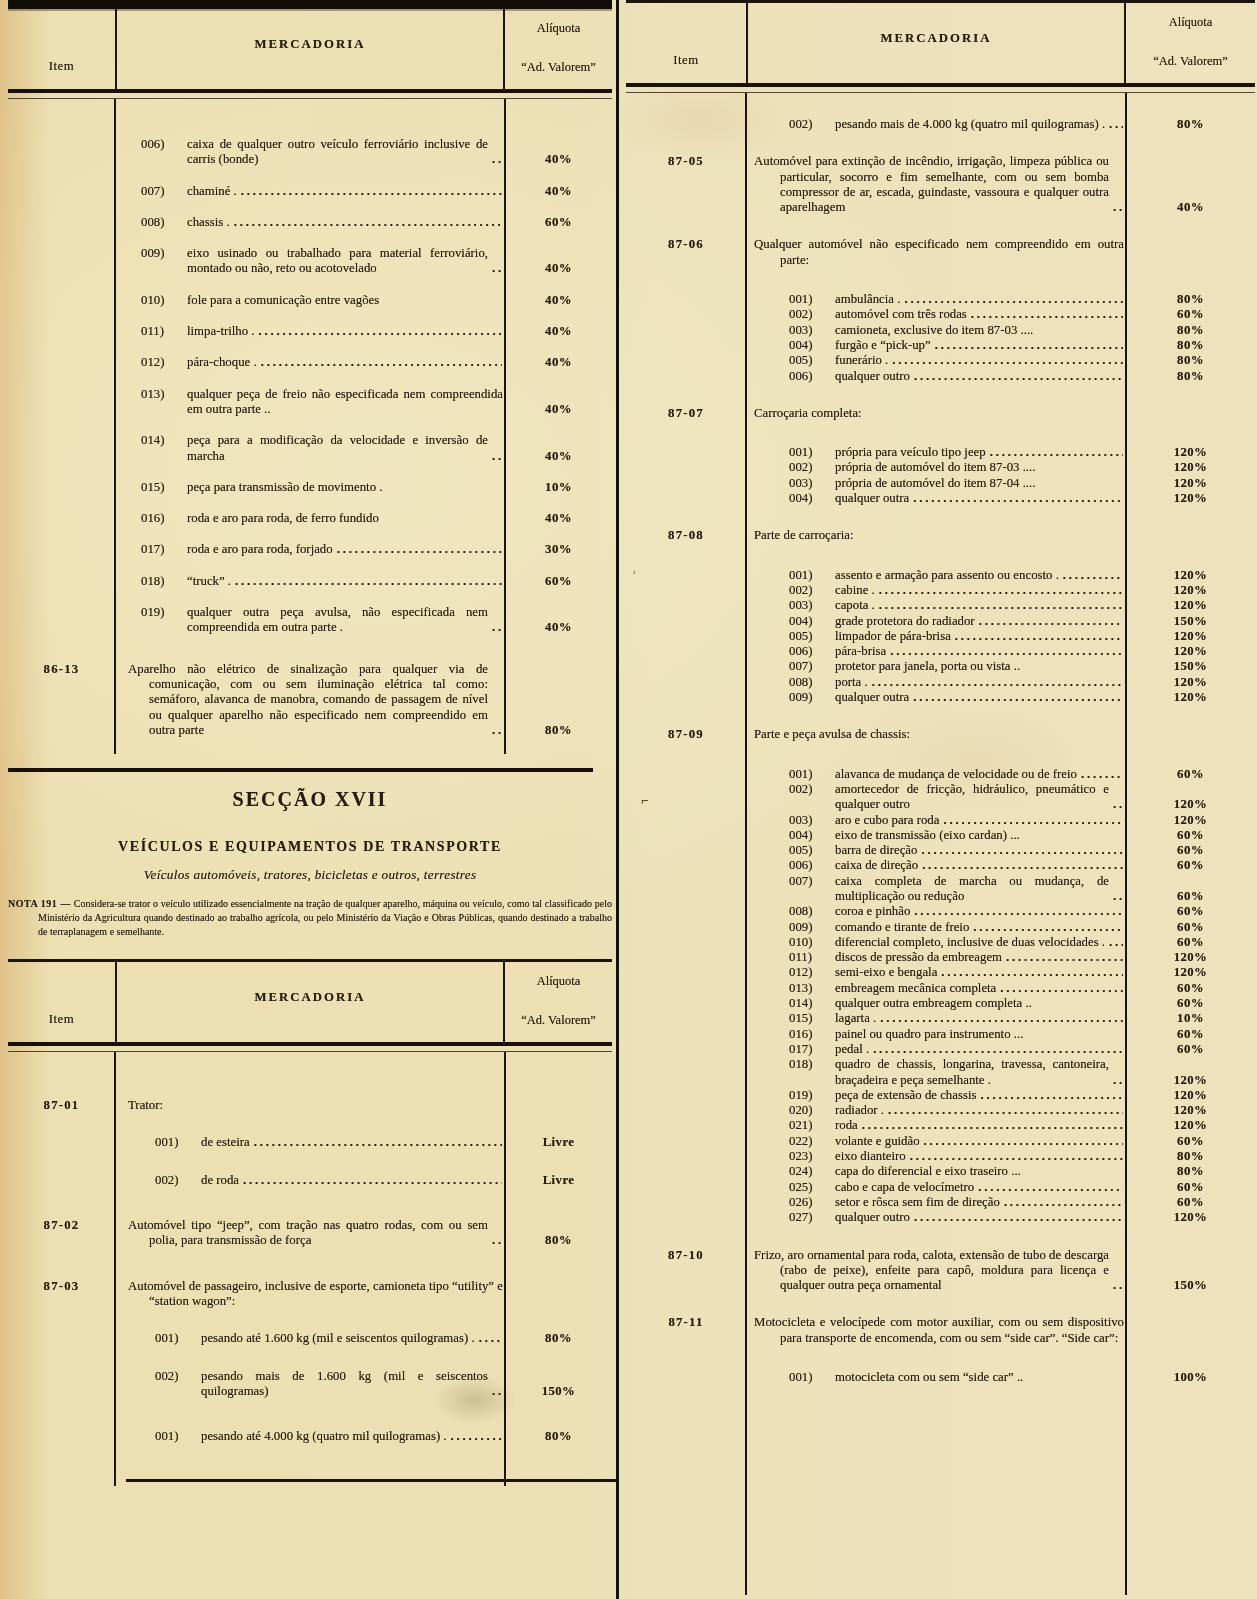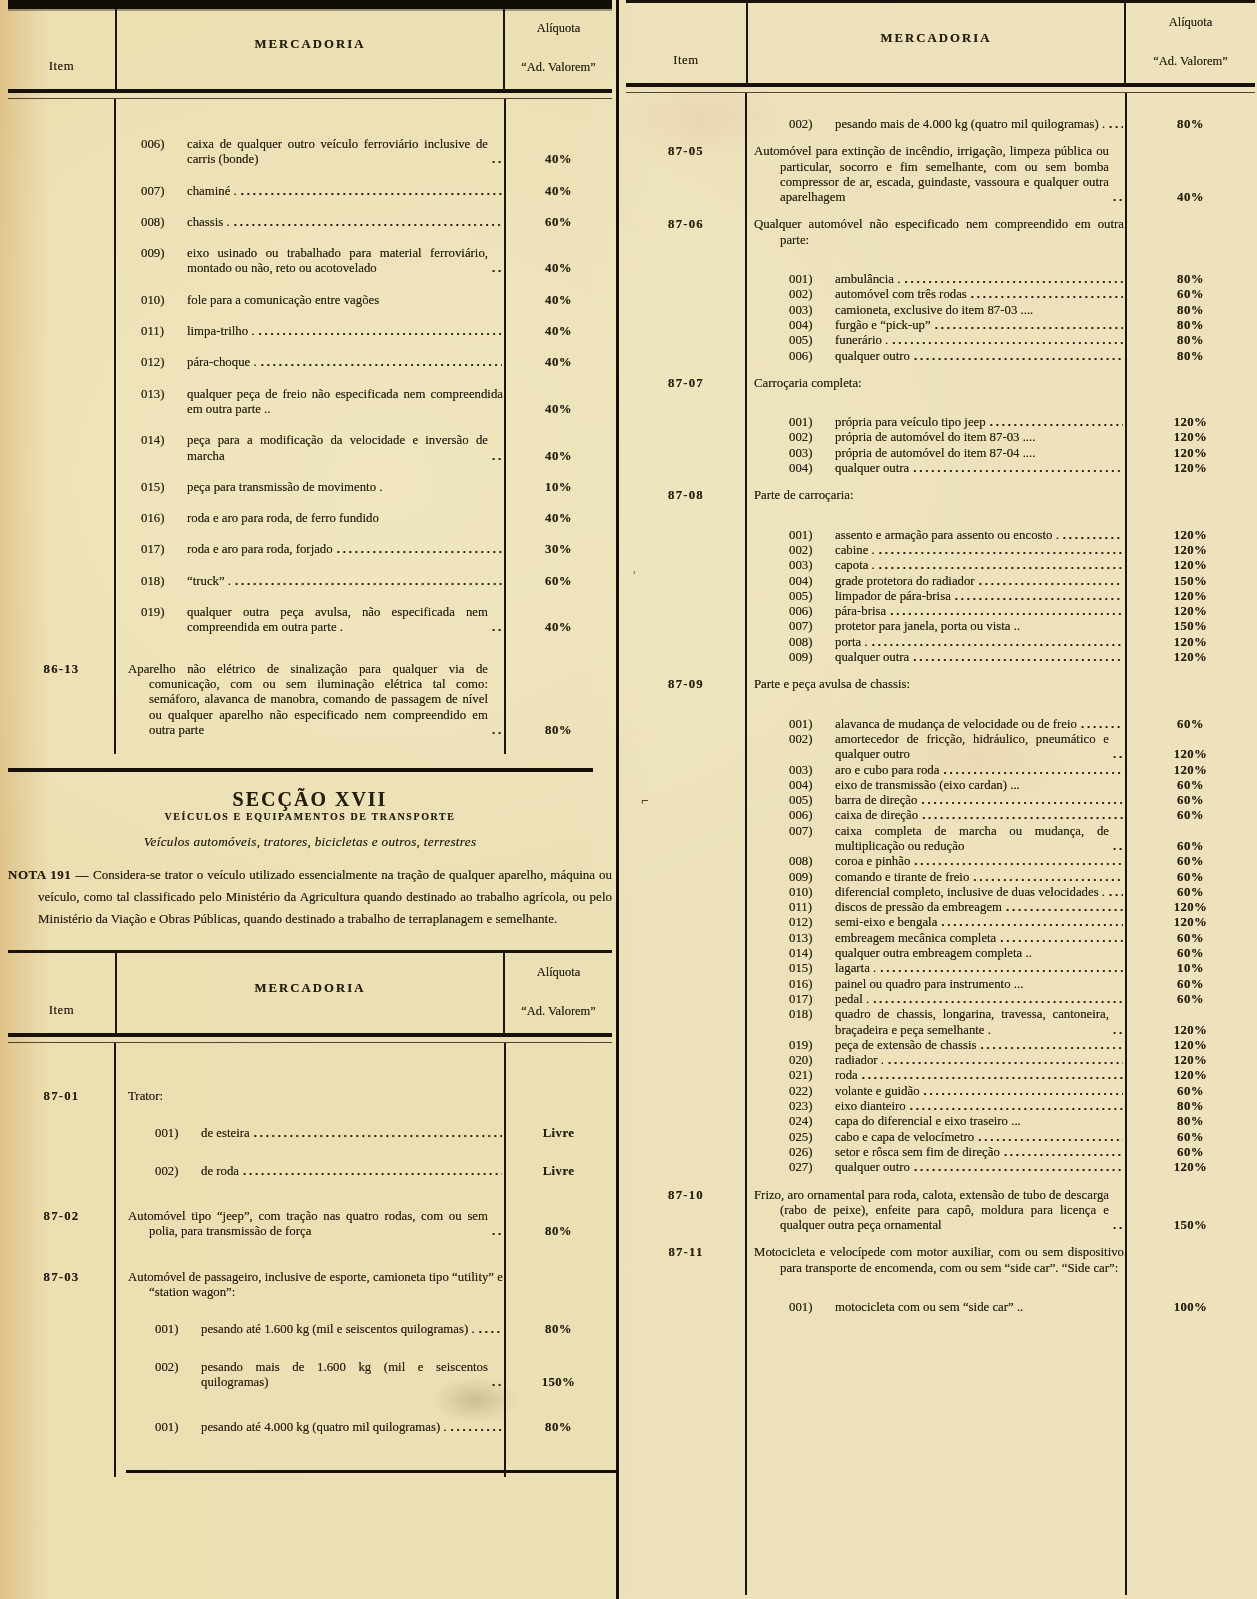--- a/index.html
+++ b/index.html
@@ -54,33 +54,33 @@
        letter-spacing:2.8px;font-weight:600;margin:0 1px 0 4px;}
   .rate{display:flex;align-items:flex-end;justify-content:center;
         font-weight:700;letter-spacing:.4px;}
   
   .t-l1 .row{margin-top:16px;}
   .t-l1 .blk{margin-top:26px;}
   .t-l2 .blk{margin-top:30px;}
   .t-l2 .rows{margin-top:22px;}
   .t-l2 .rows .row{margin-top:22px;}
   .t-l2 .rows .row:first-child{margin-top:0;}
-  .t-r .blk{margin-top:12px;}
+  .t-r .blk{margin-top:22px;}
   .t-r .blk:first-child{margin-top:0;}
   .t-r .rows{margin-top:24px;}
   .t-r .rows .row{margin-top:0;}
 
   
   .secrule{height:4px;background:#17110a;margin-top:14px;width:585px;}
   .sec{text-align:center;margin-top:16px;}
   .sec .s1{font-weight:700;font-size:20px;letter-spacing:2px;}
-  .sec .s2{font-weight:700;font-size:10px;letter-spacing:1.6px;margin-top:0;}
+  .sec .s2{font-weight:700;font-size:14px;letter-spacing:1.6px;margin-top:28px;}
   .sec .s3{font-style:italic;font-weight:700;font-size:14px;letter-spacing:1.5px;margin-top:12px;}
   .sec .s4{font-style:italic;font-size:13.2px;margin-top:12px;letter-spacing:.3px;}
-  .note{margin-top:14px;text-align:justify;font-size:13px;line-height:22px;
+  .note{margin-top:14px;text-align:justify;font-size:10px;line-height:14px;
         padding-left:30px;text-indent:-30px;}
   .note b{letter-spacing:.5px;}
   .t-l2{margin-top:20px;}
   .bottomrule{position:absolute;left:118px;bottom:4px;width:492px;height:3px;background:#17110a;}
 
   
   .mark{position:absolute;color:rgba(60,45,25,.7);font-size:13px;font-weight:700;}
 </style>
 </head>
 <body>

